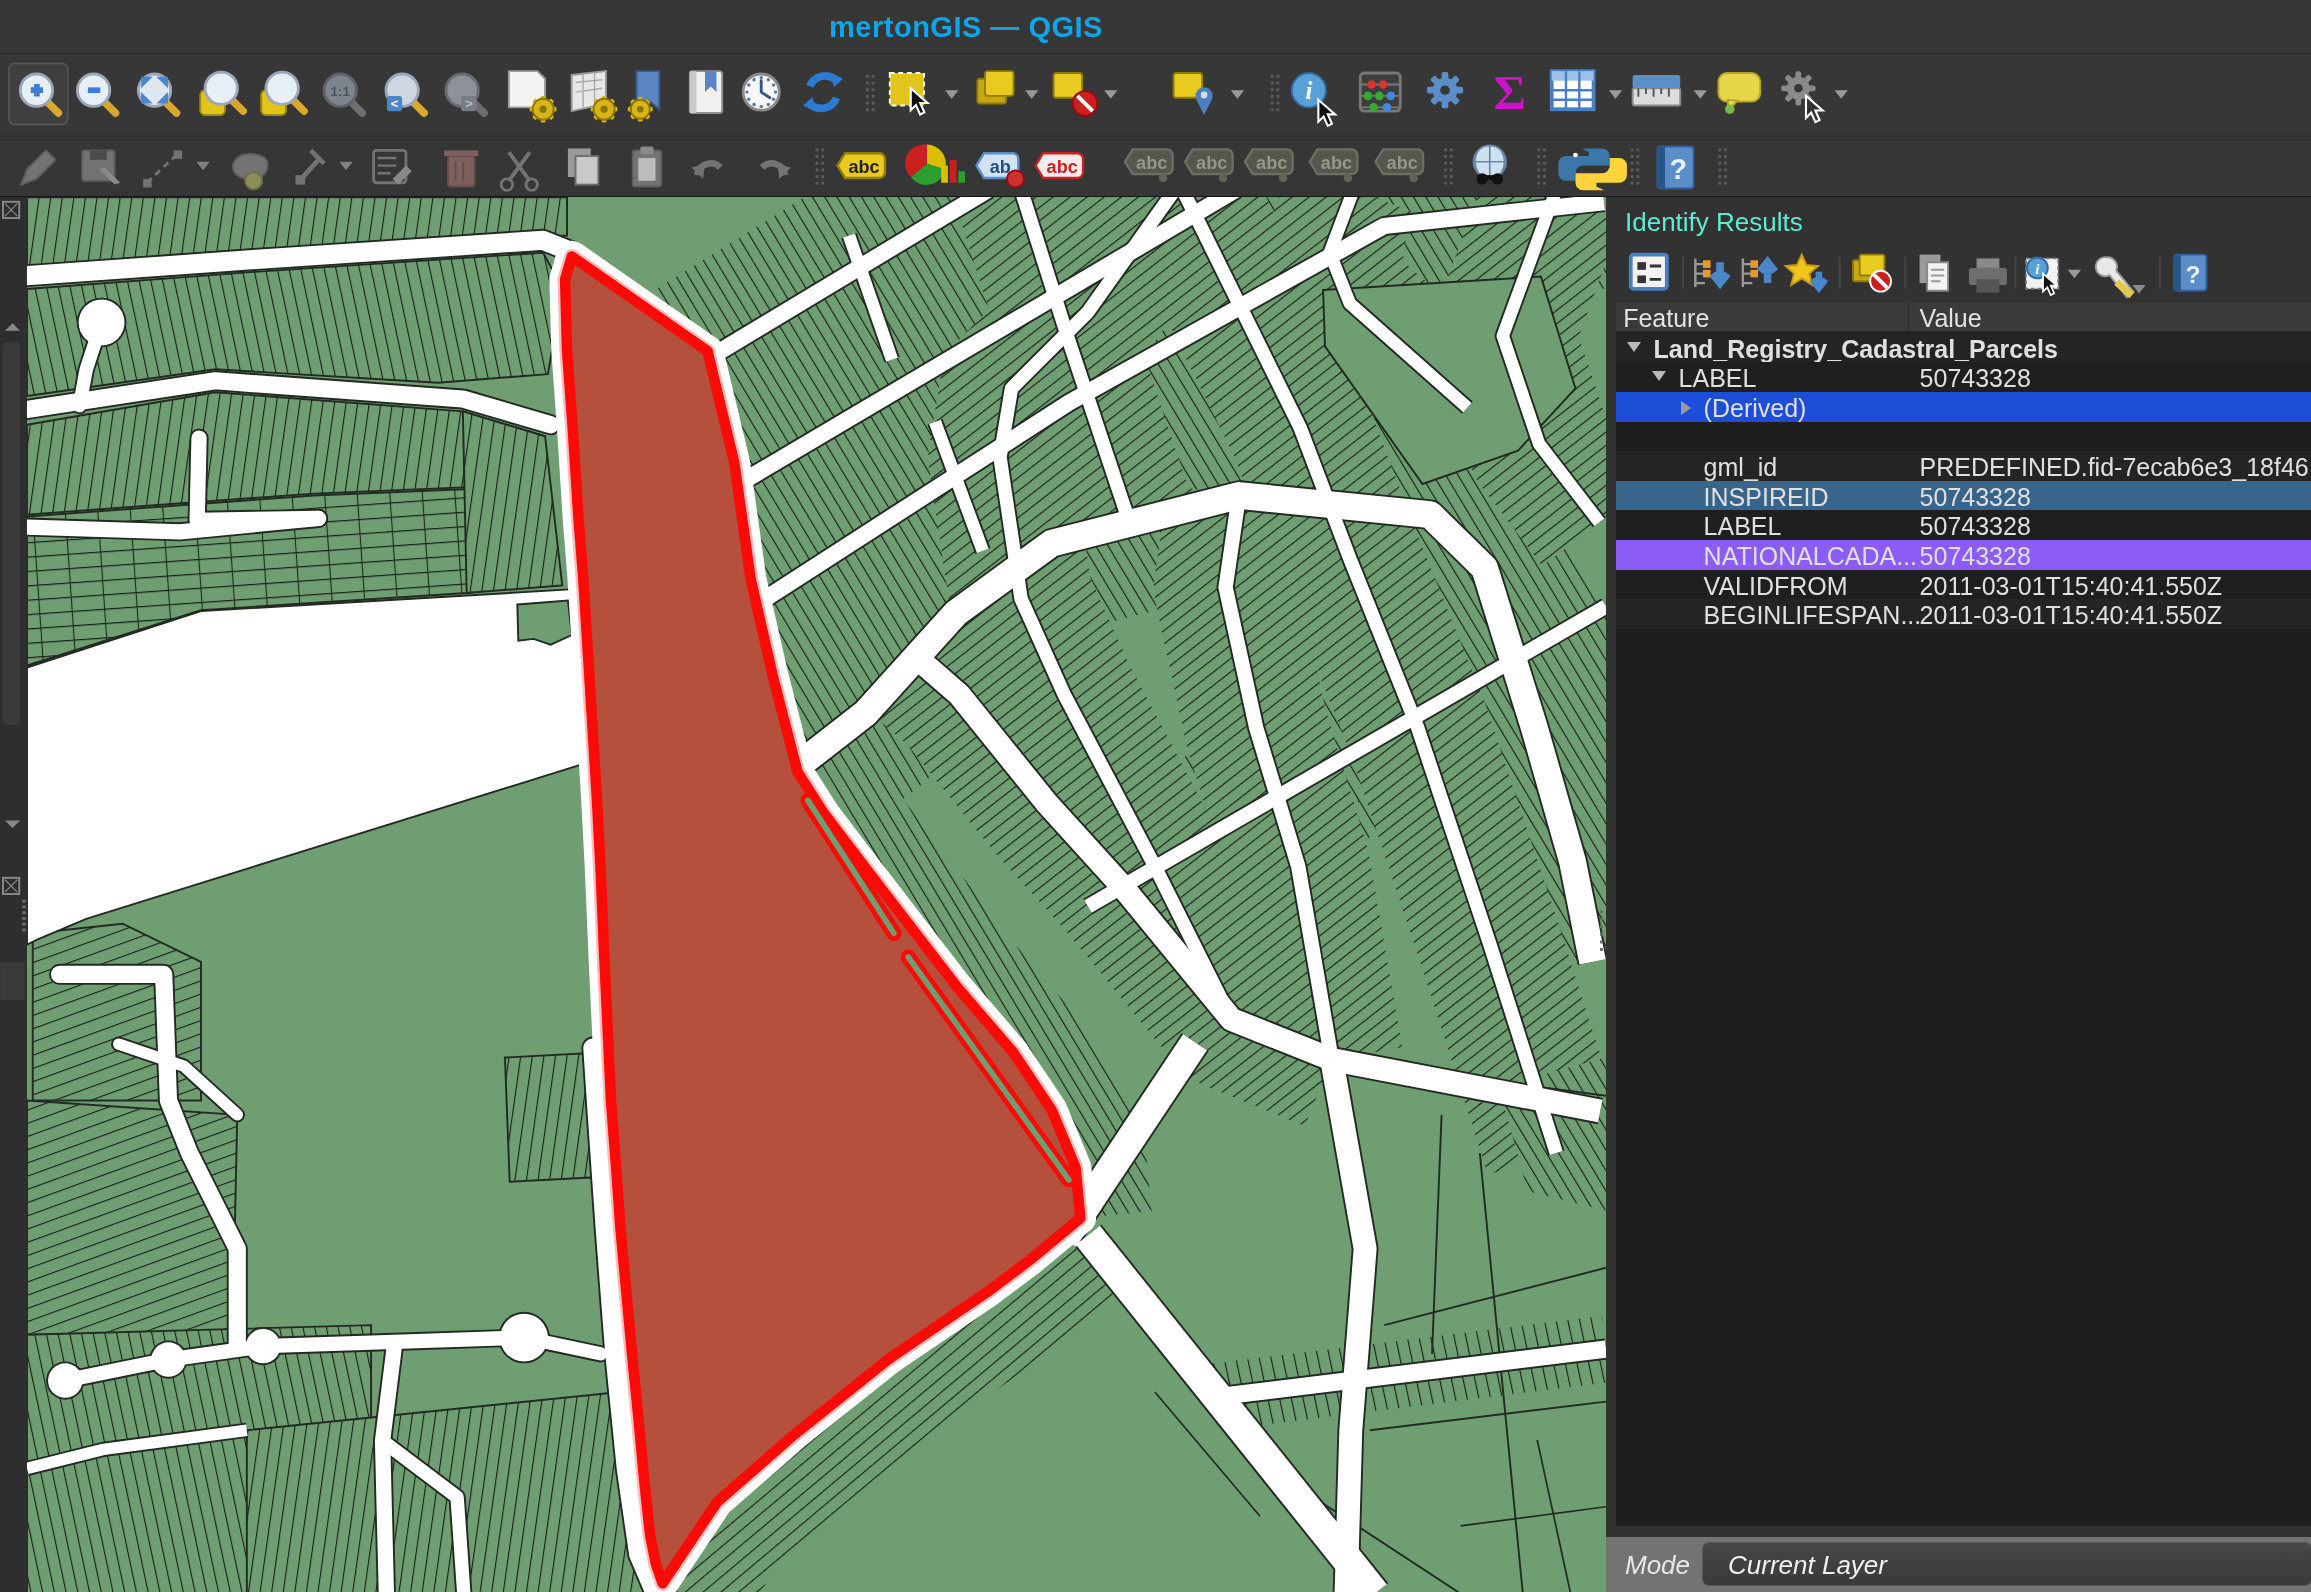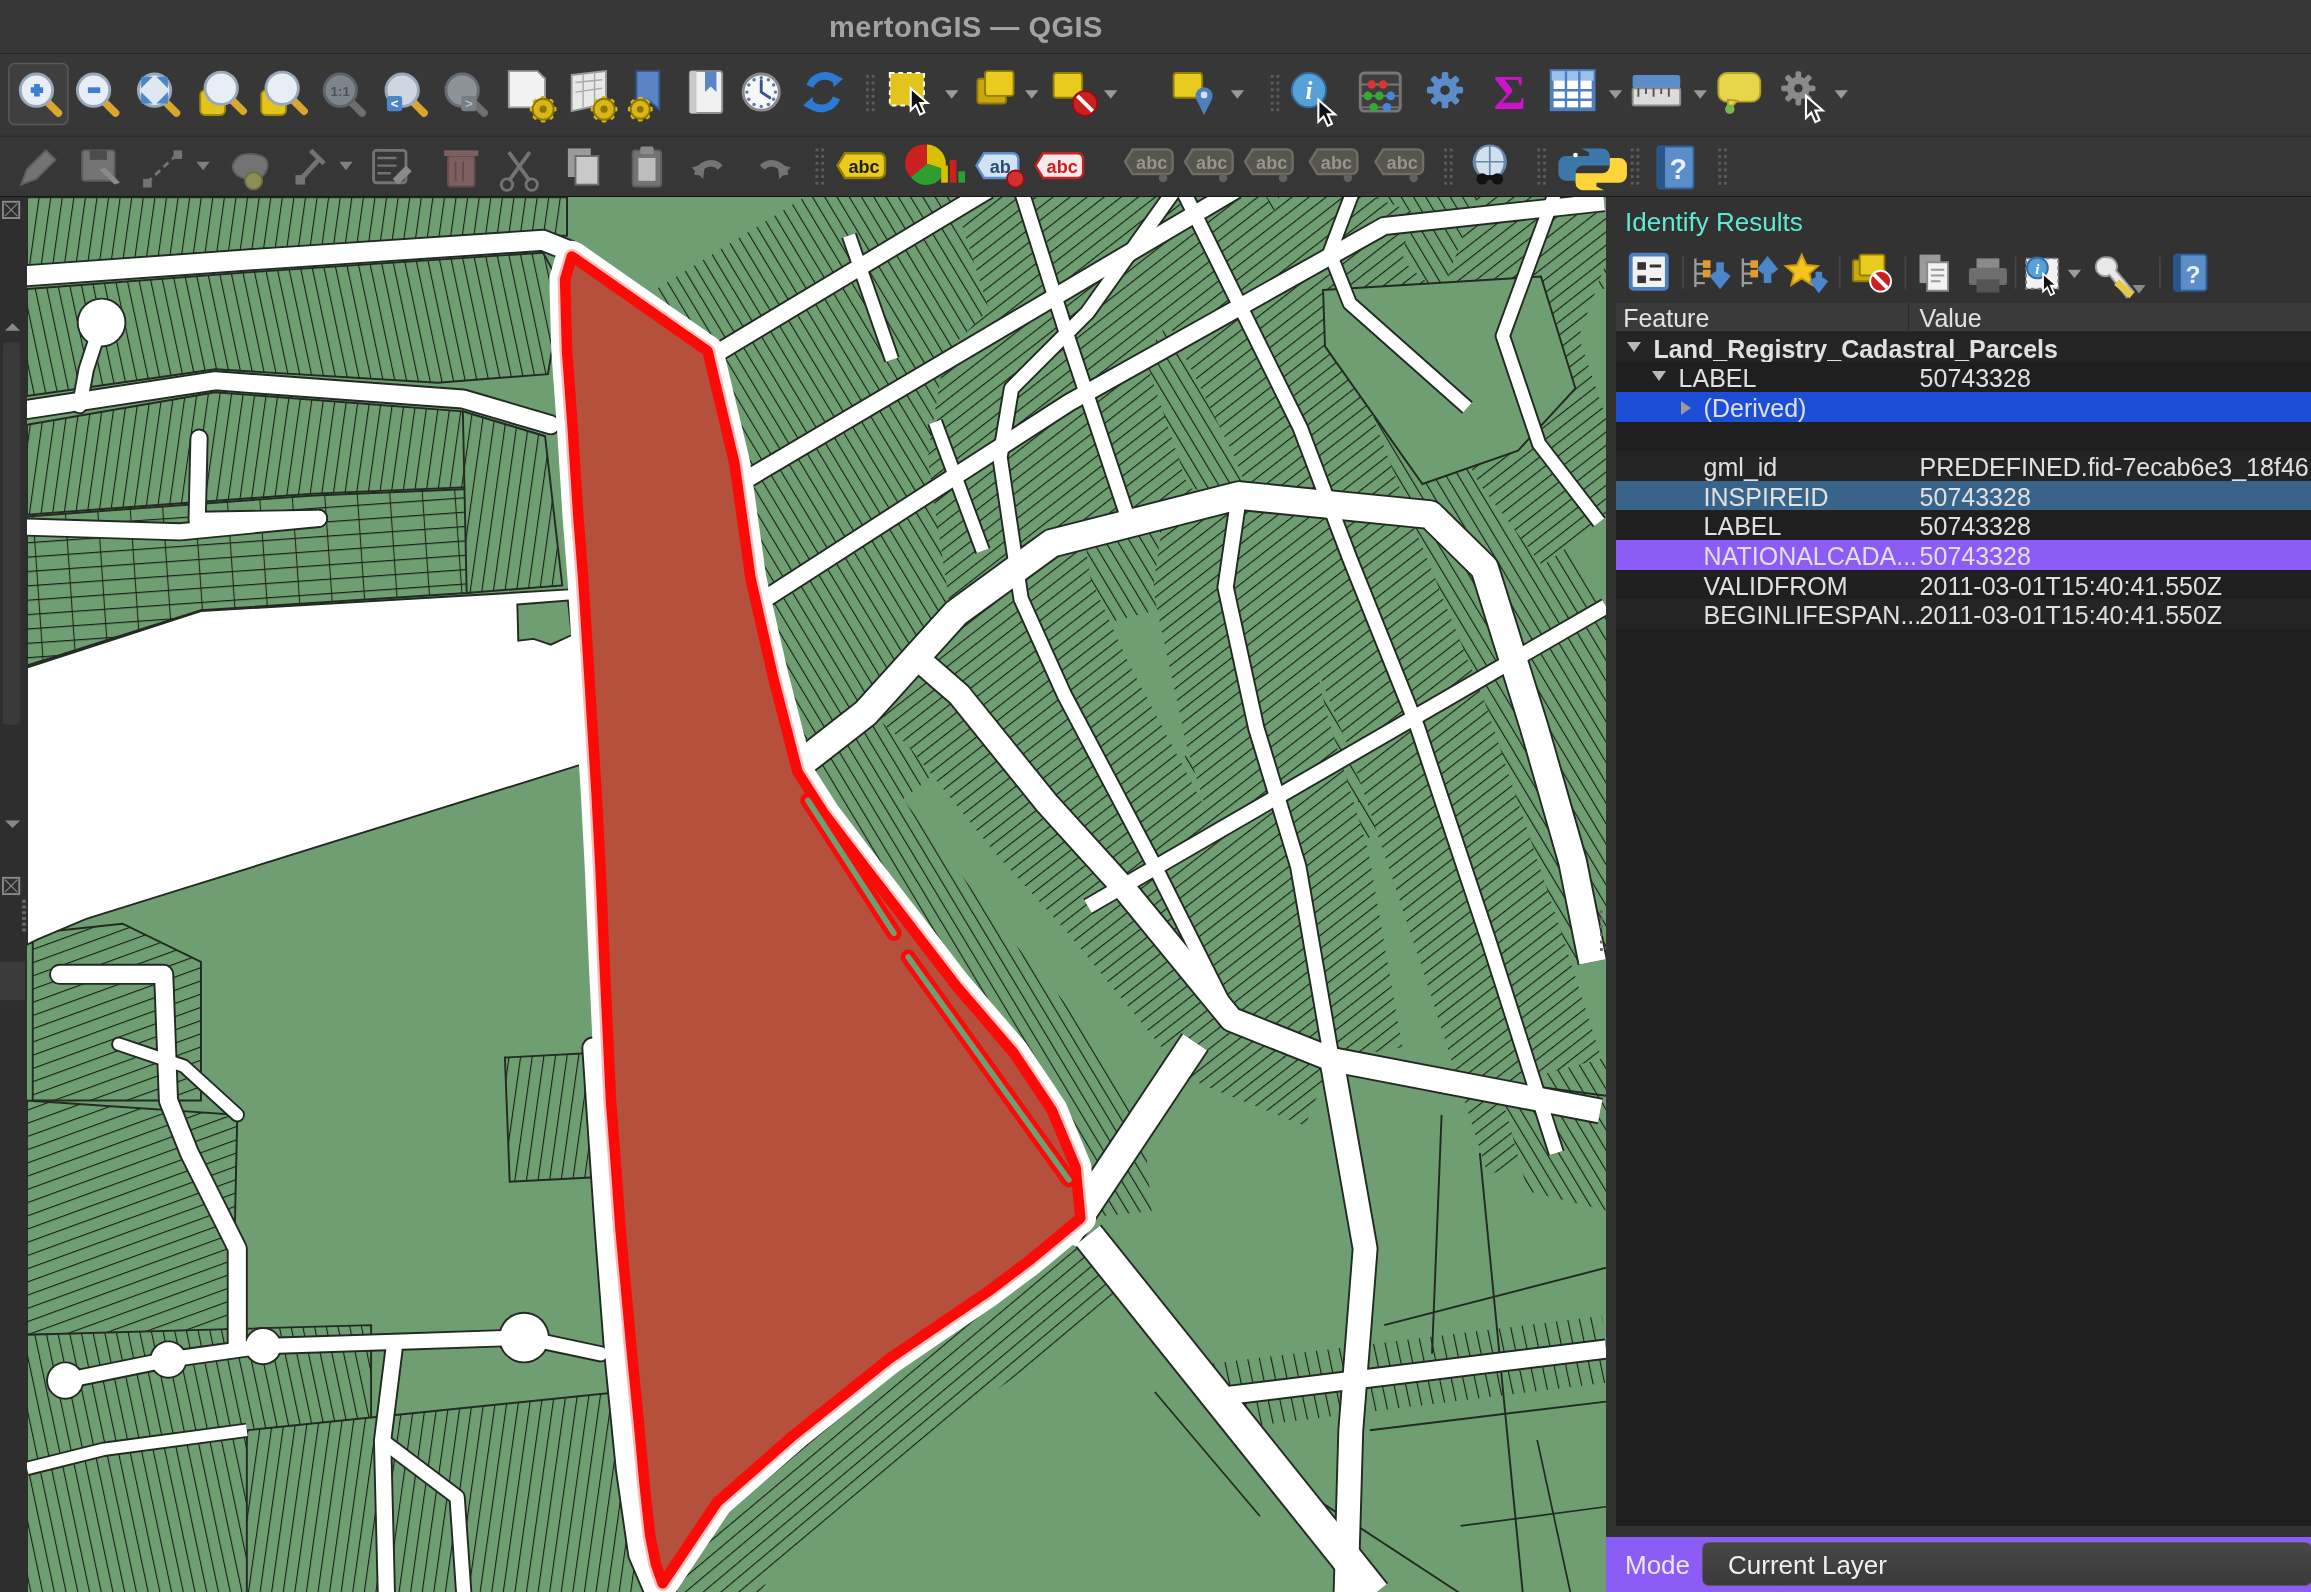--- a/index.html
+++ b/index.html
@@ -1,19 +1,19 @@
 <!DOCTYPE html>
 <html><head><meta charset="utf-8"><style>
   * { margin:0; padding:0; box-sizing:border-box; }
   html,body { width:2311px; height:1593px; overflow:hidden; background:#323232;
     font-family:"Liberation Sans", sans-serif; }
   #titlebar { position:absolute; left:0; top:0; width:2311px; height:54px;
     background:#373737; border-bottom:1px solid #282828; }
   #titlebar span { position:absolute; left:746px; top:10.5px; width:440px; text-align:center;
-    font-size:29px; font-weight:bold; color:#a3a3a3; letter-spacing:0.5px; }
+    font-size:29px; font-weight:bold; color:#0ea5e9; letter-spacing:0.5px; }
   #tb1 { position:absolute; left:0; top:54px; width:2311px; height:80px; background:#373737; }
   #tb2 { position:absolute; left:0; top:136px; width:2311px; height:60px; background:#363636;
     border-top:1px solid #2c2c2c; }
   #leftstrip { position:absolute; left:0; top:196px; width:27px; height:1397px;
     background:#2e2e2e; border-top:1.9px solid #161616; }
   #map { position:absolute; left:27px; top:196px; width:1579px; height:1397px;
     background:#6f9e72; border-top:1.9px solid #161616; overflow:hidden; }
   #panel { position:absolute; left:1606px; top:196px; width:705px; height:1397px;
     background:#323232; border-top:1.9px solid #161616; }
   .ptitle { position:absolute; left:19px; top:9.6px; font-size:26px; color:#5eead4; }
@@ -26,21 +26,21 @@
   #phead .sep { position:absolute; left:292px; top:0; width:1px; height:29px; background:#2a2a2a; }
   .trow { position:absolute; left:0; width:696px; height:30px; font-size:25px; color:#e0e0e0;
     white-space:nowrap; overflow:hidden; }
   .trow .f { position:absolute; top:1.9px; }
   .trow .v { position:absolute; left:304px; top:1.9px; }
   .arrow { position:absolute; top:8.6px; width:0; height:0; }
   .adown { border-left:7.6px solid transparent; border-right:7.6px solid transparent;
     border-top:10.5px solid #b8b8b8; }
   .aright { border-top:7.6px solid transparent; border-bottom:7.6px solid transparent;
     border-left:10.5px solid #9a9a9a; }
-  #modebar { position:absolute; left:0px; top:1340px; width:705px; height:56px; background:#8b5cf6; }
+  #modebar { position:absolute; left:0px; top:1340px; width:705px; height:56px; background:#737373;font-style:italic; }
   #modebar .mlabel { position:absolute; left:19px; top:13.4px; font-size:26px; color:#e8e8e8; }
   #modebar .combo { position:absolute; left:96px; top:4.8px; width:610px; height:44px;
     background:linear-gradient(#474747,#3a3a3a); border:1.4px solid #5a5a5a; border-radius:6.7px; }
   #modebar .combo span { position:absolute; left:25px; top:7.6px; font-size:26px; color:#f0f0f0; }
 </style></head>
 <body>
 <div id="titlebar">
     <span>mertonGIS — QGIS</span>
   </div>
 <div id="tb1"><svg width="2311" height="80" xmlns="http://www.w3.org/2000/svg" viewBox="0 0 2418 84">

